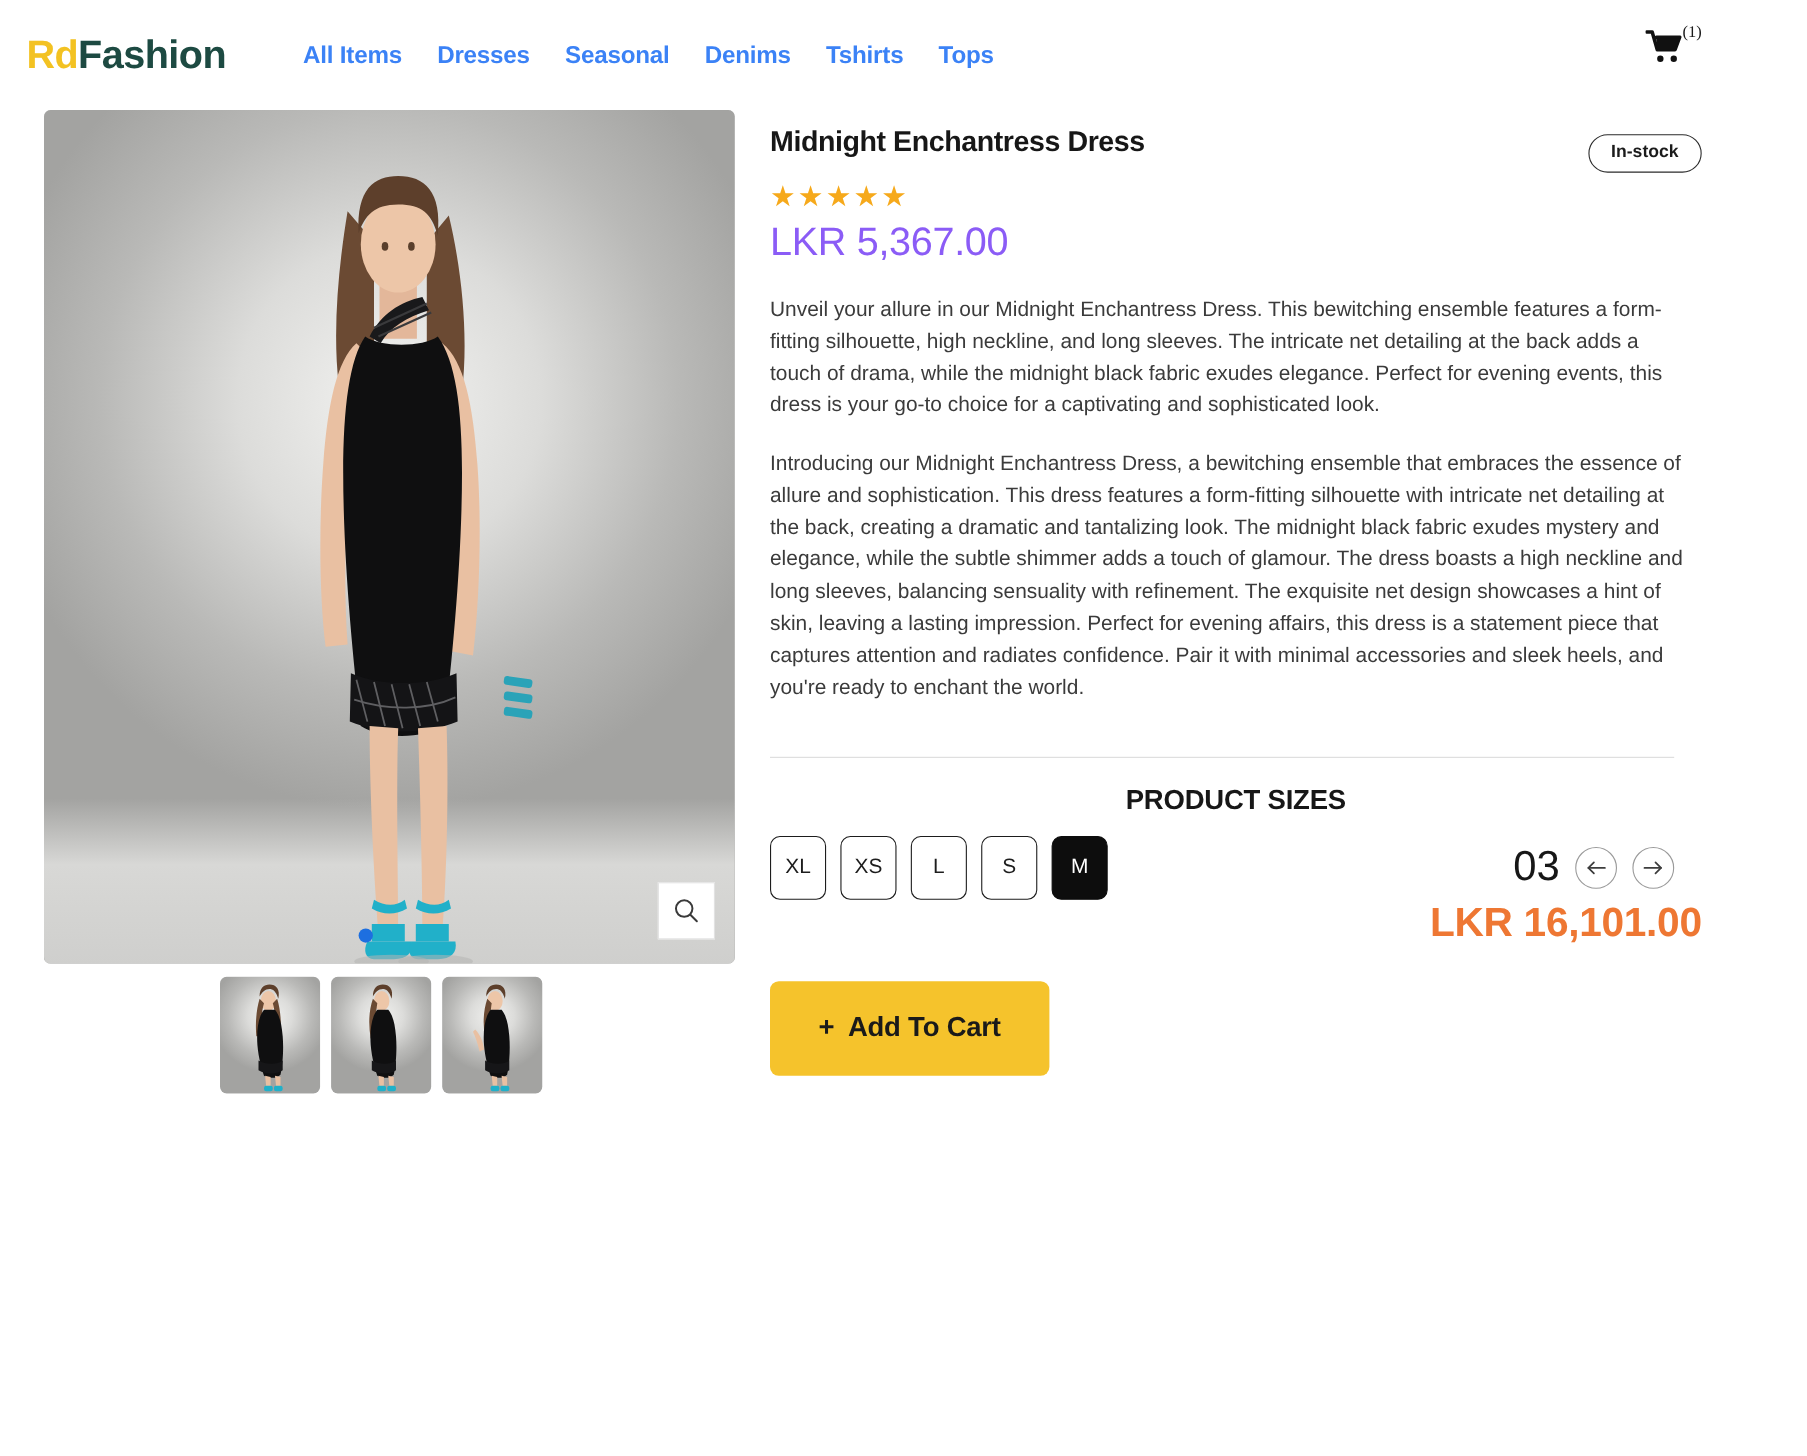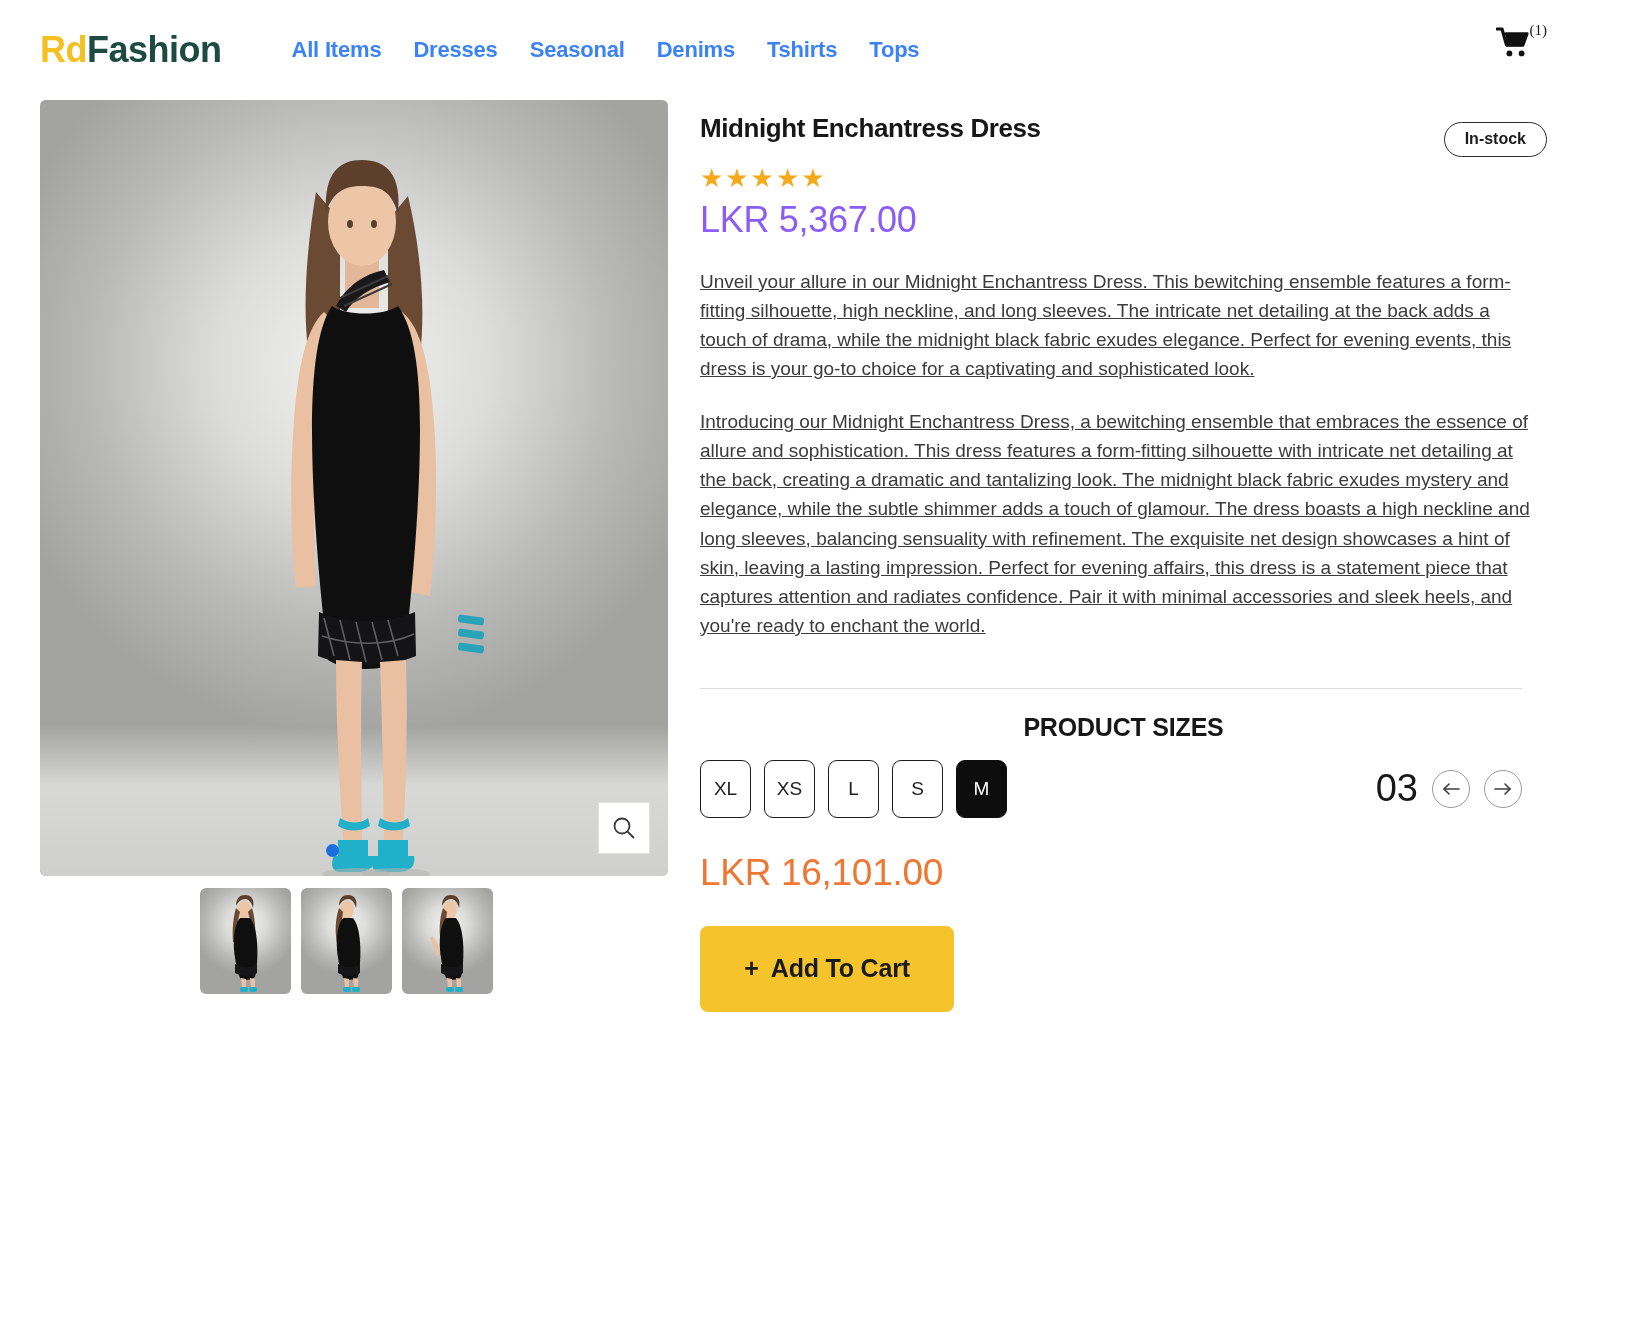--- a/index.html
+++ b/index.html
@@ -18,21 +18,21 @@
     display: flex;
     align-items: center;
     padding: 0 24px 0 24px;
     position: relative;
   }
   .brand {
     font-size: 36px;
     font-weight: bold;
     letter-spacing: -0.5px;
     white-space: nowrap;
-    margin-left: 16px;
+    margin-left: 0px;
   }
   .brand .b1 { color: #f3c222; }
   .brand .b2 { color: #1d4a42; }
 
   .nav {
     display: flex;
     align-items: center;
     gap: 32px;
     margin-left: 70px;
   }
@@ -184,21 +184,20 @@
     color: #8b5cf6;
     margin-top: 8px;
     letter-spacing: -0.3px;
   }
   .desc {
     font-size: 19px;
     line-height: 1.53;
     color: #3b3b3b;
     margin-top: 26px;
     max-width: 840px;
-    text-decoration: underline;
   }
   .desc + .desc { margin-top: 24px; }
 
   .divider {
     border-top: 1px solid #dcdcdc;
     margin-top: 48px;
     max-width: 822px;
   }
 
   .sizes-heading {
@@ -256,23 +255,23 @@
     display: flex;
     align-items: center;
     justify-content: center;
     cursor: pointer;
     background: #fff;
   }
 
   .total-price {
     font-size: 37px;
     color: #ee7733;
-    font-weight: normal;
-    margin-top: 34px;
+    font-weight: bold;
     letter-spacing: -0.3px;
+    text-align: right;
   }
 
   .add-cart {
     margin-top: 32px;
     width: 254px;
     height: 86px;
     background: #f5c32c;
     border: none;
     border-radius: 8px;
     display: flex;

